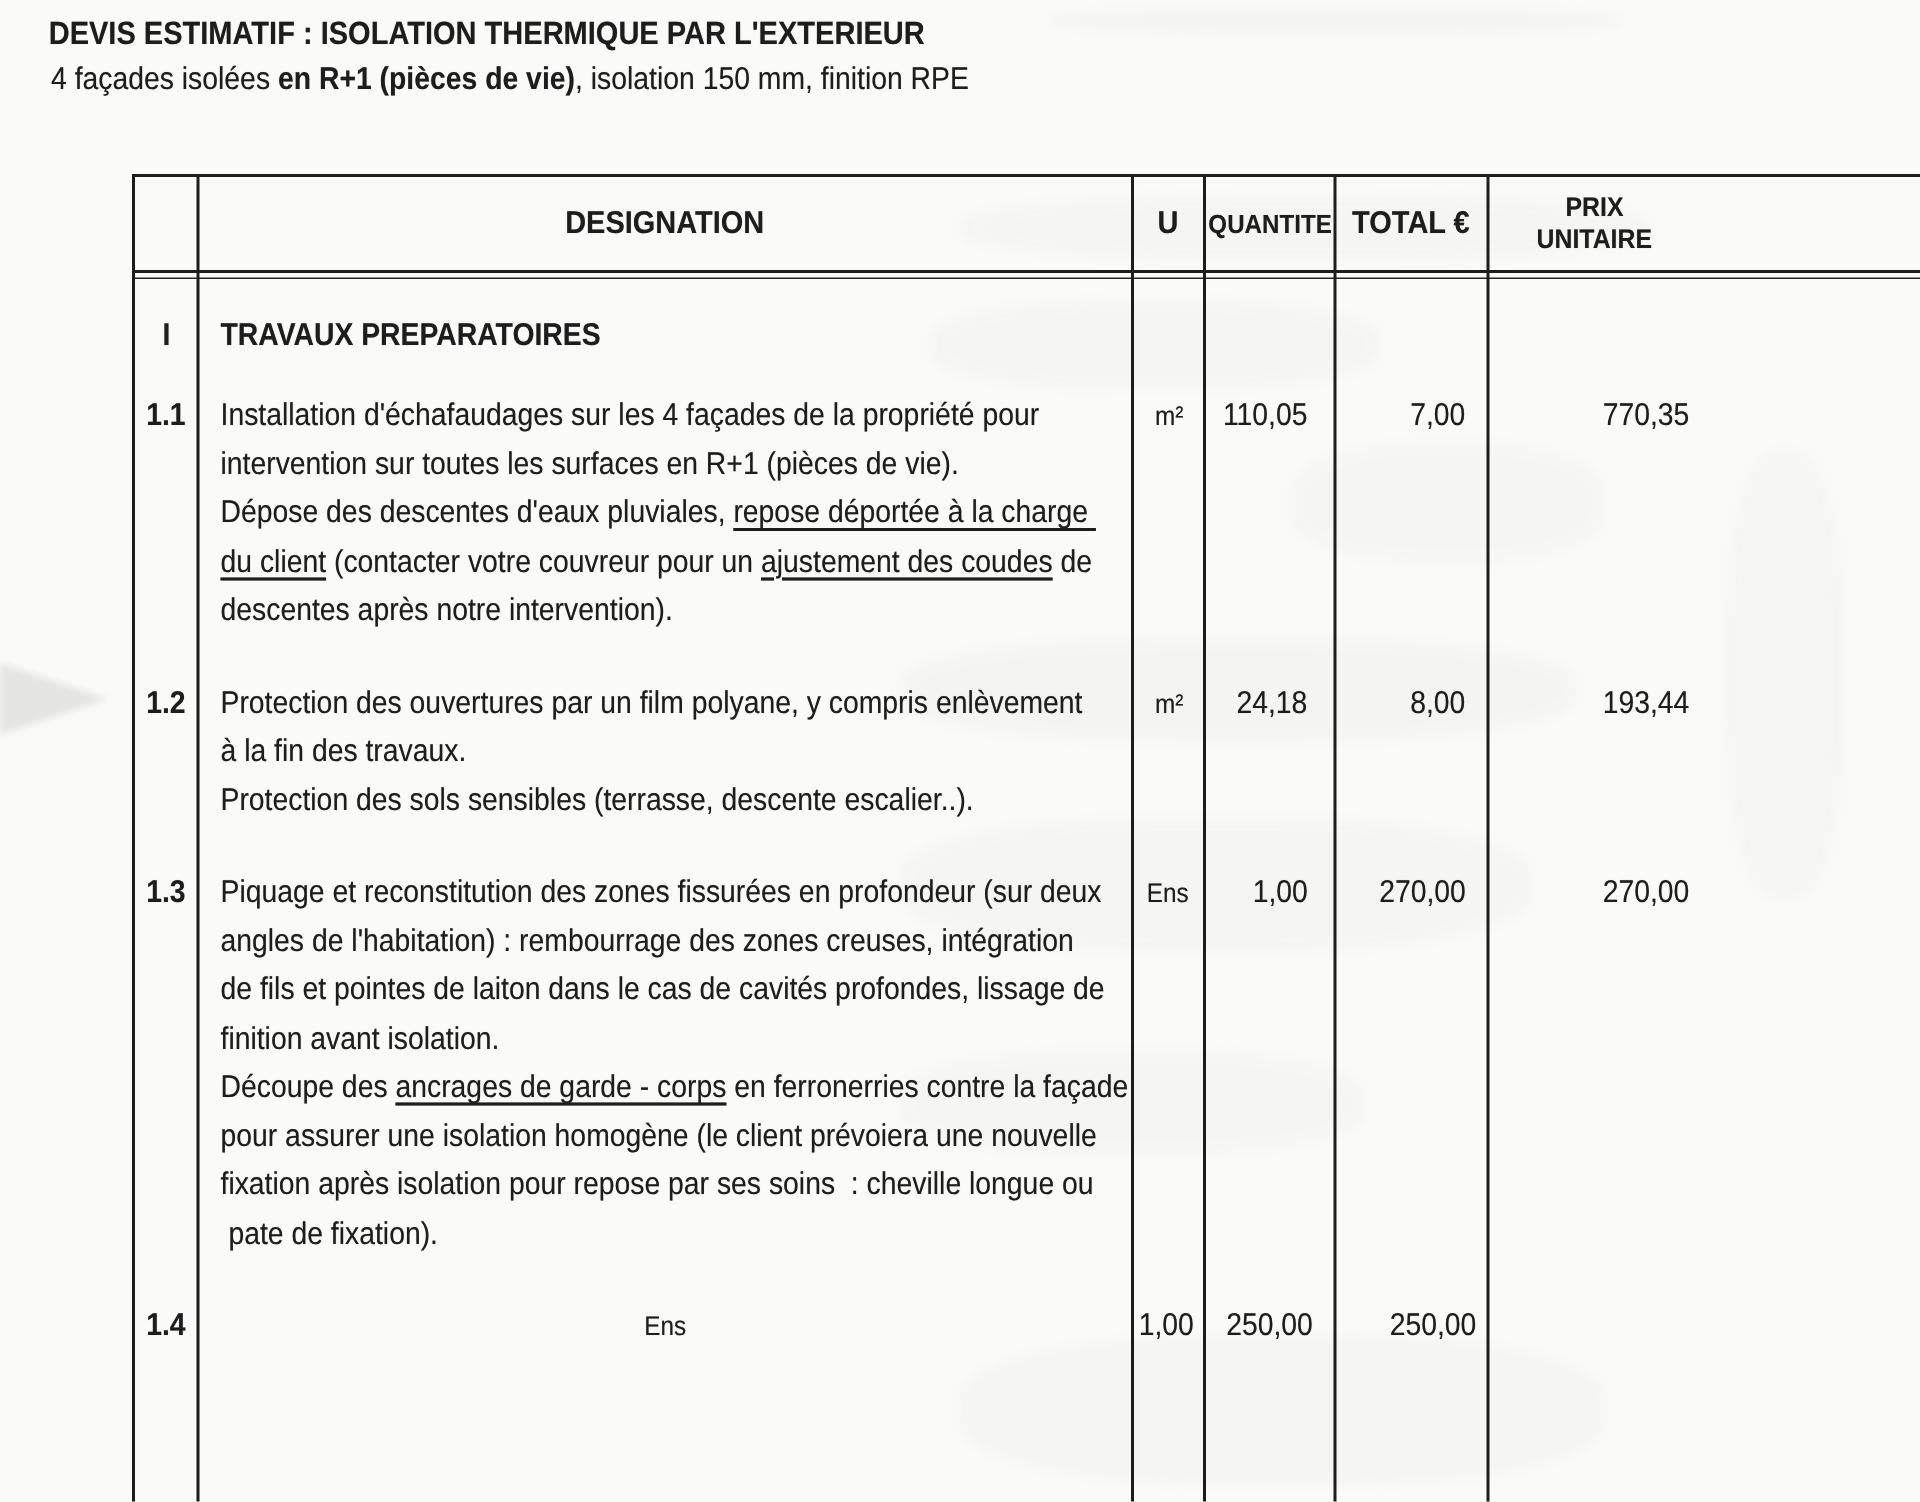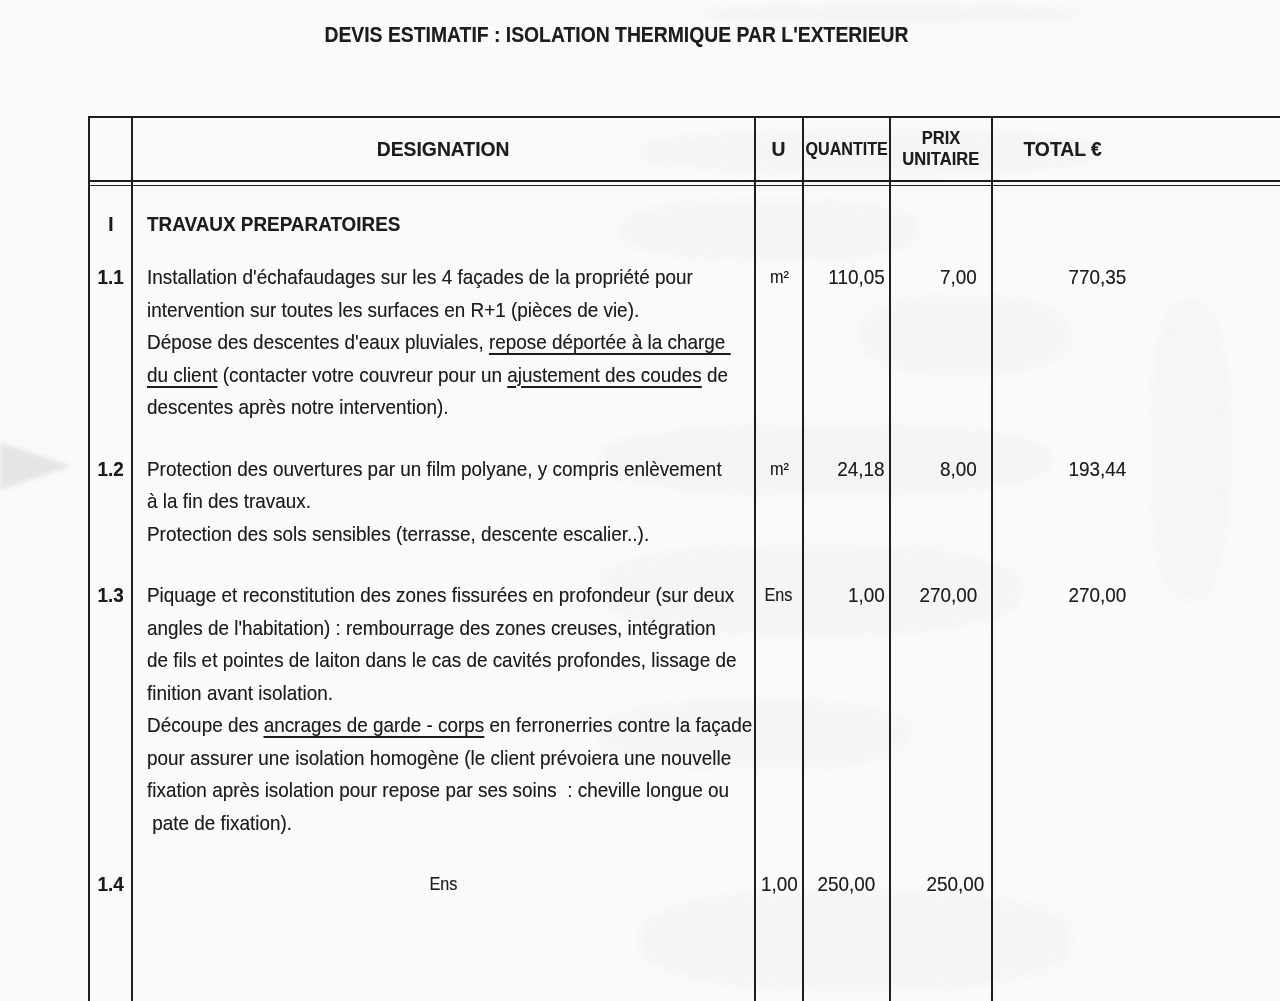--- a/index.html
+++ b/index.html
@@ -6,21 +6,21 @@
   html,body { width:1280px; height:1001px; overflow:hidden; }
   body {
     background:#fafaf8;
     font-family:"Liberation Sans", sans-serif;
     color:#1d1d1d;
     position:relative;
   }
   .scan-page { position:absolute; inset:0; text-shadow:0 0 0.5px rgba(28,28,28,0.45); }
 
   
-  .doc-head { position:absolute; left:0; top:21px; width:1232px; text-align:center; }
+  .doc-head { position:absolute; left:0; top:8px; width:1232px; text-align:left; }
   .title-line { font-size:21.5px; line-height:28px; }
   .subtitle-line { font-size:21px; line-height:30px; margin-top:2px; }
   .cond { display:inline-block; white-space:pre; transform:scaleX(.9); transform-origin:0 50%; }
   .oc { transform-origin:50% 50%; }
   .or { transform-origin:100% 50%; }
   .b { font-weight:bold; }
   .u { text-decoration:underline; text-underline-offset:4px; text-decoration-thickness:1.6px; }
 
   
   .sheet-table {
@@ -42,21 +42,21 @@
   
   .tbody { padding-top:22px; }
   .trow { margin-bottom:29px; }
   .trow.section { margin-bottom:21px; }
   .c-num { text-align:center; line-height:32.5px; font-size:21px; font-weight:bold; }
   .c-des { padding-left:15px; }
   .dline { white-space:pre; line-height:32.5px; height:32.5px; font-size:21px;
            transform:scaleX(.9); transform-origin:0 50%; }
   .c-unit { text-align:center; font-size:18px; line-height:32.5px; }
   .c-qty,.c-price,.c-total { text-align:right; font-size:21px; line-height:32.5px; }
-  .c-qty { padding-right:5px; } .c-price { padding-right:15px; } .c-total { padding-right:8px; }
+  .c-qty { padding-right:18px; } .c-price { padding-right:15px; } .c-total { padding-right:8px; }
 
   
   .bleed { position:absolute; background:#8a8a8a; opacity:.05; filter:blur(4px); border-radius:40%; z-index:0; }
   .tri { position:absolute; left:0; top:442px; width:0; height:0;
          border-top:24px solid transparent; border-bottom:24px solid transparent;
          border-left:72px solid #e2e2e0; filter:blur(2px); opacity:.85; }
 </style>
 </head>
 <body>
 
@@ -70,20 +70,23 @@
   <div class="bleed" style="left:600px;top:545px;width:420px;height:90px;opacity:.04;"></div>
   <div class="bleed" style="left:600px;top:700px;width:310px;height:70px;opacity:.035;"></div>
   <div class="bleed" style="left:640px;top:890px;width:430px;height:100px;opacity:.04;"></div>
   <div class="bleed" style="left:1150px;top:300px;width:80px;height:300px;opacity:.03;"></div>
   <div class="tri"></div>
 
   <header class="doc-head">
     <div class="title-line">
       <span class="cond oc b">DEVIS ESTIMATIF : ISOLATION THERMIQUE PAR L'EXTERIEUR</span>
     </div>
+    <div class="subtitle-line">
+      <span class="cond oc"><span>4 façades isolées </span><span class="b">en R+1 (pièces de vie)</span><span>, isolation 150 mm, finition RPE</span></span>
+    </div>
   </header>
 
   <div class="sheet-table">
     <div class="vline v1"></div>
     <div class="vline v2"></div>
     <div class="vline v3"></div>
     <div class="vline v4"></div>
     <div class="vline v5"></div>
 
     <div class="thead grid6">
@@ -91,25 +94,25 @@
       <div class="hc">
         <span class="hspan">DESIGNATION</span>
       </div>
       <div class="hc">
         <span class="hspan">U</span>
       </div>
       <div class="hc">
         <span class="hspan sm">QUANTITE</span>
       </div>
       <div class="hc">
+        <span class="hspan">TOTAL €</span>
+      </div>
+      <div class="hc">
         <span class="hspan md">PRIX</span>
         <span class="hspan md">UNITAIRE</span>
-      </div>
-      <div class="hc">
-        <span class="hspan">TOTAL €</span>
       </div>
     </div>
     <div class="rule2"></div>
 
     <div class="tbody">
         <div class="trow grid6 section">
           <div class="c-num"><span class="cond oc">I</span></div>
           <div class="c-des">
             <div class="dline"><span class="b ">TRAVAUX PREPARATOIRES</span></div>
           </div>

